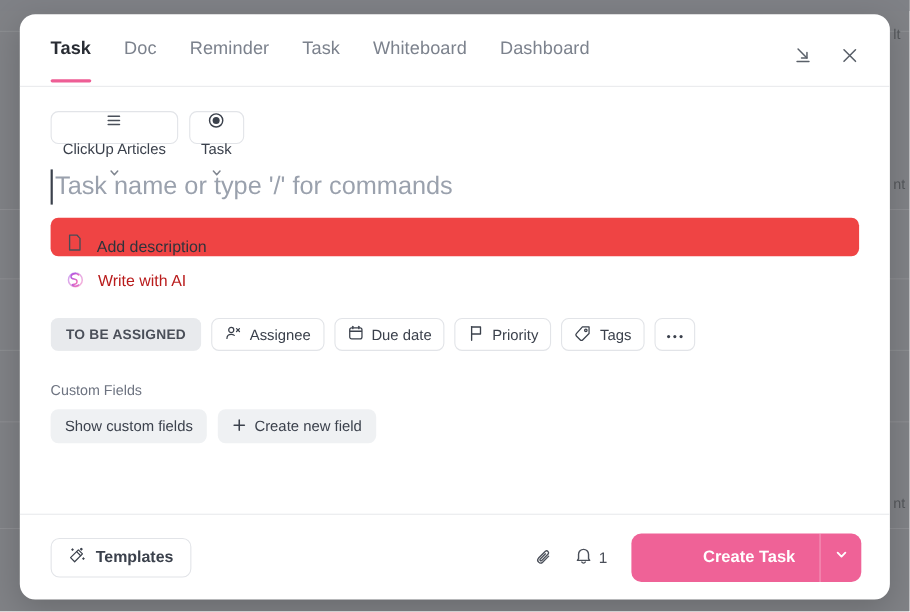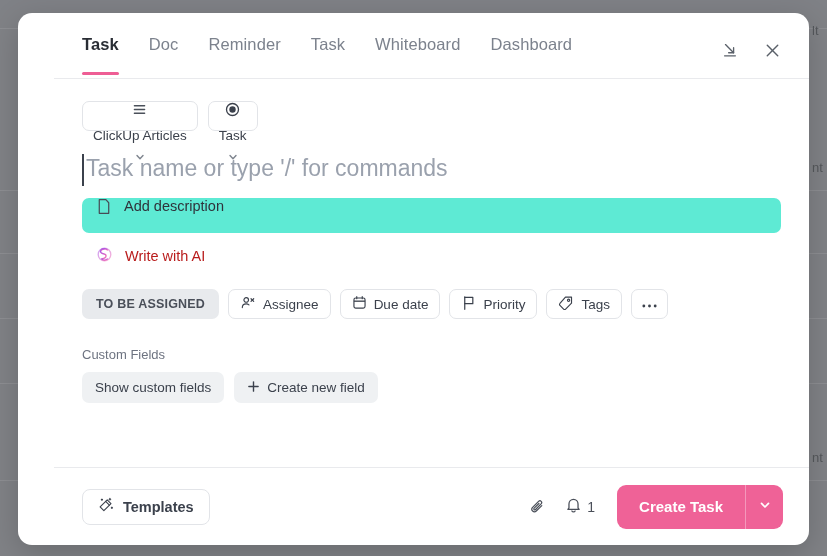--- a/index.html
+++ b/index.html
@@ -35,21 +35,20 @@
   .modal {
     position: absolute;
     left: 18px; top: 13px;
     width: 791px; height: 532px;
     background: #ffffff;
     border-radius: 14px;
     box-shadow: 0 8px 30px rgba(0,0,0,0.18);
     overflow: hidden;
     display: flex;
     flex-direction: column;
-    padding-left: 36px;
   }
 
   
   .header {
     position: relative;
     height: 66px;
     flex: 0 0 auto;
     display: flex;
     align-items: flex-start;
     padding: 0 24px 0 28px;
@@ -139,24 +138,24 @@
   .caret {
     position: absolute;
     left: 0px; top: 5px;
     width: 1.5px; height: 32px;
     background: #3b414c;
   }
 
   
   .desc-bar {
     display: flex;
-    align-items: flex-start;
+    align-items: flex-end;
     gap: 12px;
     height: 35px;
-    background: #5eead4;
+    background: #ef4444;
     border-radius: 7px;
     padding: 0 14px;
     font-size: 14.5px;
     color: #2f333b;
     cursor: pointer;
     margin-bottom: 6px;
   }
   .ai-row {
     display: flex;
     align-items: center;
@@ -271,20 +270,21 @@
     border: none;
     background: transparent;
     color: #fff;
     font-size: 15px;
     font-weight: bold;
     padding: 0 22px;
     height: 44px;
     cursor: pointer;
     font-family: "Liberation Sans", sans-serif;
     white-space: nowrap;
+    margin-left: 43px;
   }
   .create-split {
     width: 38px; height: 44px;
     display: flex; align-items: center; justify-content: center;
     border-left: 1px solid rgba(255,255,255,0.35);
     cursor: pointer;
     color: #fff;
   }
 </style>
 </head>

